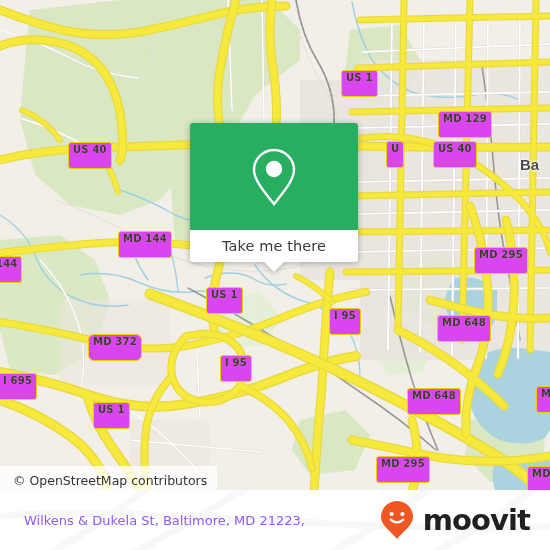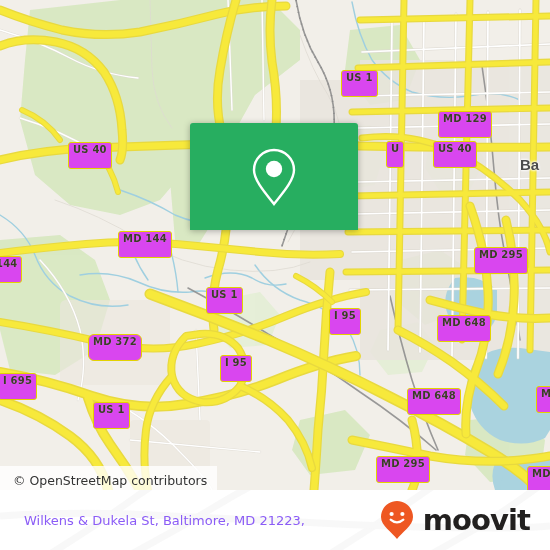--- a/index.html
+++ b/index.html
@@ -441,20 +441,24 @@
 
     <div class="city-label" style="left:520px; top:156px;">Ba</div>
 
     <div class="popup">
       <div class="popup-green">
         <svg width="48" height="60" viewBox="0 0 48 60">
           <path d="M24 3 C13 3 4 12 4 23 C4 34 17 48 24 57 C31 48 44 34 44 23 C44 12 35 3 24 3 Z" fill="none" stroke="#ffffff" stroke-width="2.4"></path>
           <circle cx="24" cy="22" r="8.2" fill="#ffffff"></circle>
         </svg>
       </div>
+      <div class="popup-foot">
+        <span class="popup-foot-label">Take me there</span>
+        <span class="popup-tail"></span>
+      </div>
     </div>
 
     <div class="attribution">
       <span>© OpenStreetMap contributors</span>
     </div>
   </div>
 
   <div class="footer">
     <svg class="footer-wm" width="550" height="140" viewBox="0 0 550 140">
       <g stroke="#888888" stroke-width="7" fill="none">

